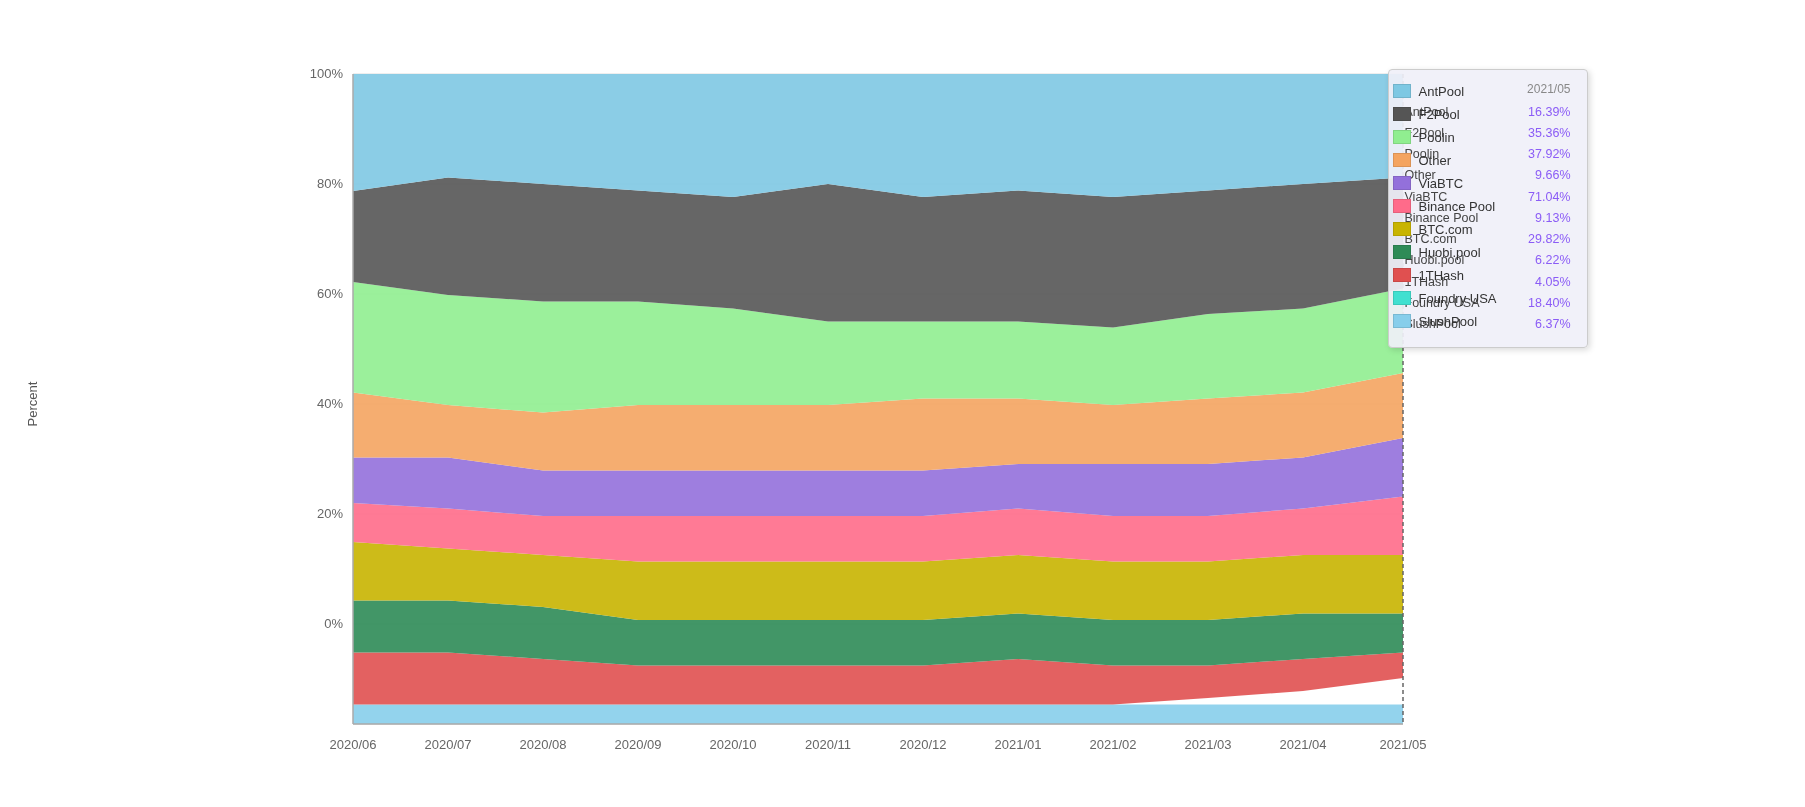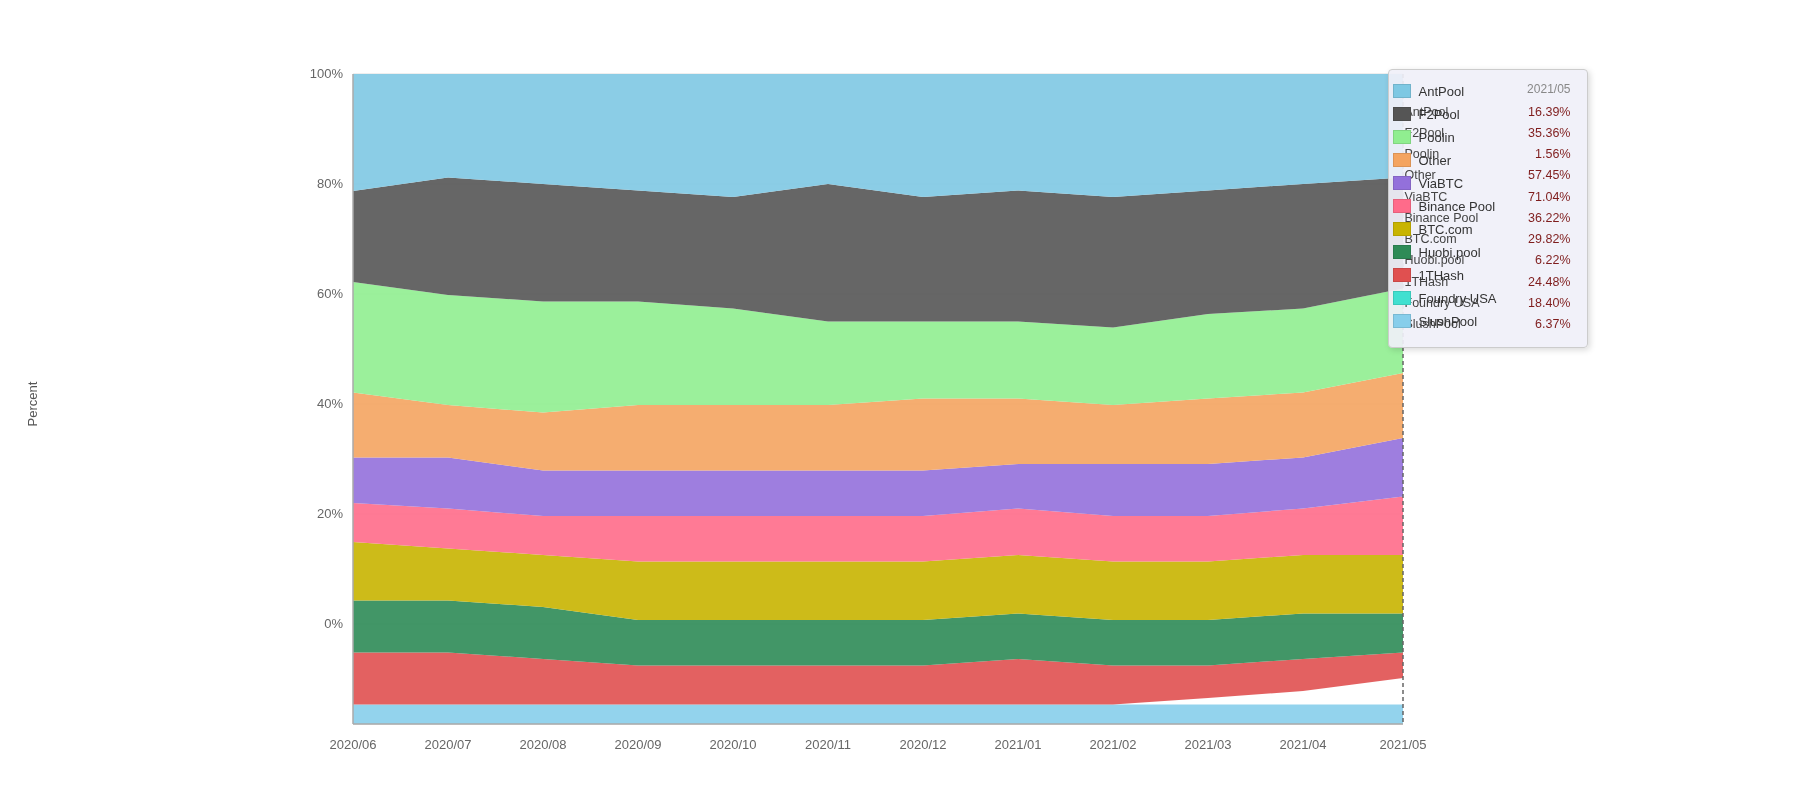--- a/index.html
+++ b/index.html
@@ -81,21 +81,21 @@
       justify-content: space-between;
       gap: 16px;
       line-height: 1.7;
     }
     .tooltip-row .name {
       text-align: right;
       color: #444;
     }
     .tooltip-row .value {
       font-weight: 500;
-      color: #7f1d1d;
+      color: #8b5cf6;
     }
     svg.main-chart {
       position: absolute;
       top: 0;
       left: 0;
     }
   </style>
 </head>
 <body>
 
@@ -208,45 +208,45 @@
           <div class="tooltip-row">
             <span class="name">AntPool</span>
             <span class="value">16.39%</span>
           </div>
           <div class="tooltip-row">
             <span class="name">F2Pool</span>
             <span class="value">35.36%</span>
           </div>
           <div class="tooltip-row">
             <span class="name">Poolin</span>
-            <span class="value">1.56%</span>
+            <span class="value">37.92%</span>
           </div>
           <div class="tooltip-row">
             <span class="name">Other</span>
-            <span class="value">57.45%</span>
+            <span class="value">9.66%</span>
           </div>
           <div class="tooltip-row">
             <span class="name">ViaBTC</span>
             <span class="value">71.04%</span>
           </div>
           <div class="tooltip-row">
             <span class="name">Binance Pool</span>
-            <span class="value">36.22%</span>
+            <span class="value">9.13%</span>
           </div>
           <div class="tooltip-row">
             <span class="name">BTC.com</span>
             <span class="value">29.82%</span>
           </div>
           <div class="tooltip-row">
             <span class="name">Huobi.pool</span>
             <span class="value">6.22%</span>
           </div>
           <div class="tooltip-row">
             <span class="name">1THash</span>
-            <span class="value">24.48%</span>
+            <span class="value">4.05%</span>
           </div>
           <div class="tooltip-row">
             <span class="name">Foundry USA</span>
             <span class="value">18.40%</span>
           </div>
           <div class="tooltip-row">
             <span class="name">SlushPool</span>
             <span class="value">6.37%</span>
           </div>
         </div>

